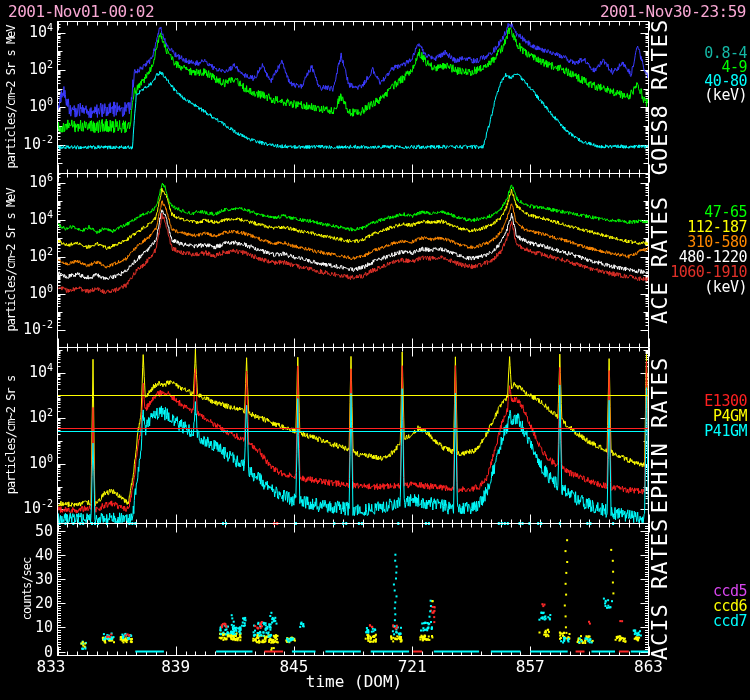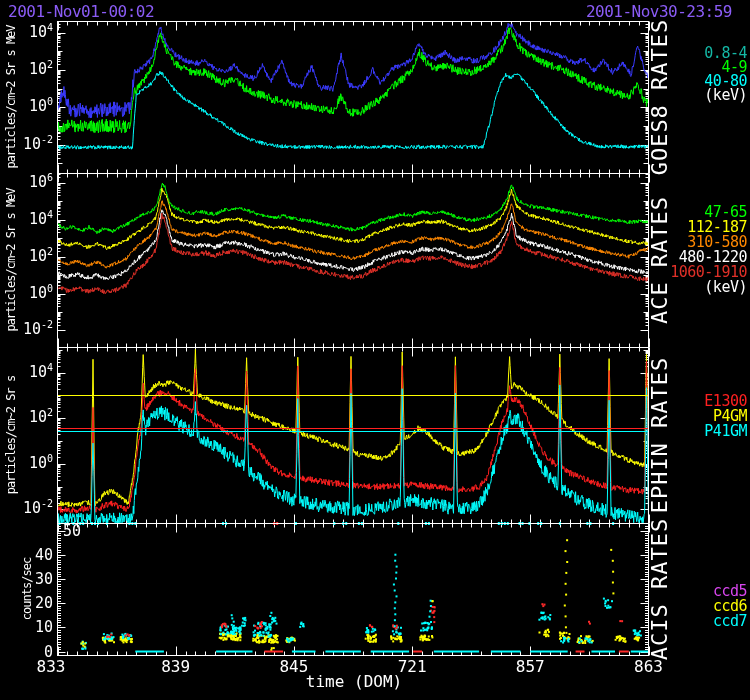--- a/index.html
+++ b/index.html
@@ -1,21 +1,21 @@
 <!DOCTYPE html>
 <html><head>
 <meta charset="utf-8">
 <style>
   html,body{margin:0;padding:0;background:#000;}
   #stage{position:relative;width:750px;height:700px;background:#000;overflow:hidden;
          font-family:"DejaVu Sans Mono", monospace;color:#fff;}
   svg{position:absolute;left:0;top:0;}
-  .title{position:absolute;top:2px;font-size:16px;letter-spacing:-0.5px;color:#8b5cf6;white-space:nowrap;}
+  .title{position:absolute;top:2px;font-size:16px;letter-spacing:-0.5px;color:#f9a8d4;white-space:nowrap;}
   .title.left{left:8px;}
-  .title.right{right:18px;}
+  .title.right{right:4px;}
   .ytick{position:absolute;left:1px;width:52px;text-align:right;font-size:15px;color:#fff;white-space:nowrap;}
   .ytick sup{font-size:10px;}
   .xtick{position:absolute;width:60px;text-align:center;font-size:16px;color:#fff;}
   .xaxis-title{position:absolute;left:254px;top:672px;width:200px;text-align:center;font-size:16px;color:#fff;}
   .ylabel{position:absolute;width:300px;height:16px;line-height:16px;text-align:center;
           font-size:12px;letter-spacing:-1px;color:#fff;transform:rotate(-90deg);}
   .pname{position:absolute;width:200px;height:28px;line-height:28px;text-align:center;
          font-size:22px;letter-spacing:1px;color:#fff;transform:rotate(-90deg);white-space:nowrap;}
   .legend-item{position:absolute;right:3px;font-size:15px;letter-spacing:-0.5px;white-space:nowrap;text-align:right;}
 </style>
@@ -877,21 +877,21 @@
       <div class="pname" style="left: 560px; top: 421px;">EPHIN RATES</div>
       <div class="ylabel" style="left: -139px; top: 427px;">particles/cm~2 Sr s</div>
       <div class="legend-item" style="top: 392px; color: rgb(255, 32, 32);">E1300</div>
       <div class="legend-item" style="top: 407px; color: rgb(255, 255, 0);">P4GM</div>
       <div class="legend-item" style="top: 422px; color: rgb(0, 255, 255);">P41GM</div>
       <div class="ytick" style="top: 642.507px;">0</div>
       <div class="ytick" style="top: 618.309px;">10</div>
       <div class="ytick" style="top: 594.111px;">20</div>
       <div class="ytick" style="top: 569.913px;">30</div>
       <div class="ytick" style="top: 545.715px;">40</div>
-      <div class="ytick" style="top: 521.517px; padding-left: 28px;">50</div>
+      <div class="ytick" style="top: 521.517px;">50</div>
       <div class="pname" style="left: 560px; top: 575px;">ACIS RATES</div>
       <div class="ylabel" style="left: -123px; top: 581px;">counts/sec</div>
       <div class="legend-item" style="top: 582px; color: #d946ef;">ccd5</div>
       <div class="legend-item" style="top: 597px; color: rgb(255, 255, 0);">ccd6</div>
       <div class="legend-item" style="top: 612px; color: rgb(0, 255, 255);">ccd7</div>
       <div class="xtick" style="left: 21px; top: 657px;">833</div>
       <div class="xtick" style="left: 145.7px; top: 657px;">839</div>
       <div class="xtick" style="left: 263.9px; top: 657px;">845</div>
       <div class="xtick" style="left: 382.1px; top: 657px;">721</div>
       <div class="xtick" style="left: 500.3px; top: 657px;">857</div>

